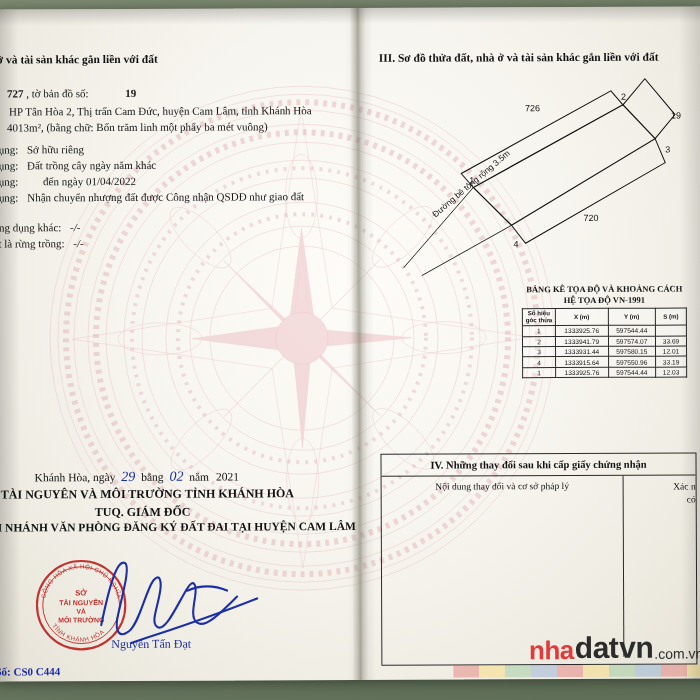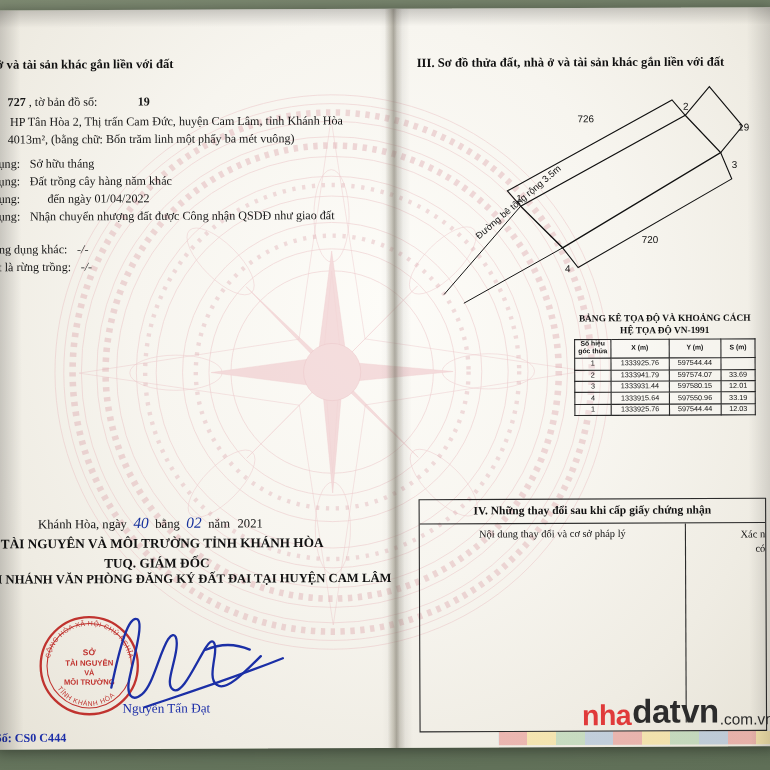--- a/index.html
+++ b/index.html
@@ -338,26 +338,26 @@
         <span>, tờ bản đồ số:</span>
         <span style="font-weight:bold; margin-left:34px;">19</span>
       </div>
 
       <div class="ln" style="left:16px; top:96px;">HP Tân Hòa 2, Thị trấn Cam Đức, huyện Cam Lâm, tỉnh Khánh Hòa</div>
 
       <div class="ln" style="left:14px; top:112px;">4013m², (bằng chữ: Bốn trăm linh một phẩy ba mét vuông)</div>
 
       <div class="ln" style="left:0px; top:134px;">
         <span>dụng:</span>
-        <span style="margin-left:6px;">Sở hữu tháng</span>
+        <span style="margin-left:6px;">Sở hữu riêng</span>
       </div>
 
       <div class="ln" style="left:0px; top:150px;">
         <span>dụng:</span>
-        <span style="margin-left:6px;">Đất trồng cây hàng năm khác</span>
+        <span style="margin-left:6px;">Đất trồng cây ngày năm khác</span>
       </div>
 
       <div class="ln" style="left:0px; top:166px;">
         <span>dụng:</span>
         <span style="margin-left:22px;">đến ngày 01/04/2022</span>
       </div>
 
       <div class="ln" style="left:0px; top:182px;">
         <span>dụng:</span>
         <span style="margin-left:6px;">Nhận chuyển nhượng đất được Công nhận QSDĐ như giao đất</span>
@@ -368,21 +368,21 @@
         <span class="handwrite" style="margin-left:6px;">-/-</span>
       </div>
 
       <div class="ln" style="left:0px; top:228px;">
         <span>ất là rừng trồng:</span>
         <span class="handwrite" style="margin-left:6px;">-/-</span>
       </div>
 
       <div class="center-ln" style="left:40px; top:460px;">
         <span>Khánh Hòa, ngày</span>
-        <span class="handwrite" style="font-size:14px; color:#15309c; margin:0 3px;">40</span>
+        <span class="handwrite" style="font-size:14px; color:#15309c; margin:0 3px;">29</span>
         <span>bằng</span>
         <span class="handwrite" style="font-size:14px; color:#15309c; margin:0 3px;font-style:italic;">02</span>
         <span>năm</span>
         <span style="margin-left:4px;font-family:Liberation Serif, serif;">2021</span>
       </div>
 
       <div class="center-ln" style="left:-6px; top:478px; font-weight:bold; font-size:12px;">Ở TÀI NGUYÊN VÀ MÔI TRƯỜNG TỈNH KHÁNH HÒA</div>
       <div class="center-ln" style="left:100px; top:496px; font-weight:bold; font-size:12px;">TUQ. GIÁM ĐỐC</div>
       <div class="center-ln" style="left:-6px; top:512px; font-weight:bold; font-size:11.5px;">HI NHÁNH VĂN PHÒNG ĐĂNG KÝ ĐẤT ĐAI TẠI HUYỆN CAM LÂM</div>
 

